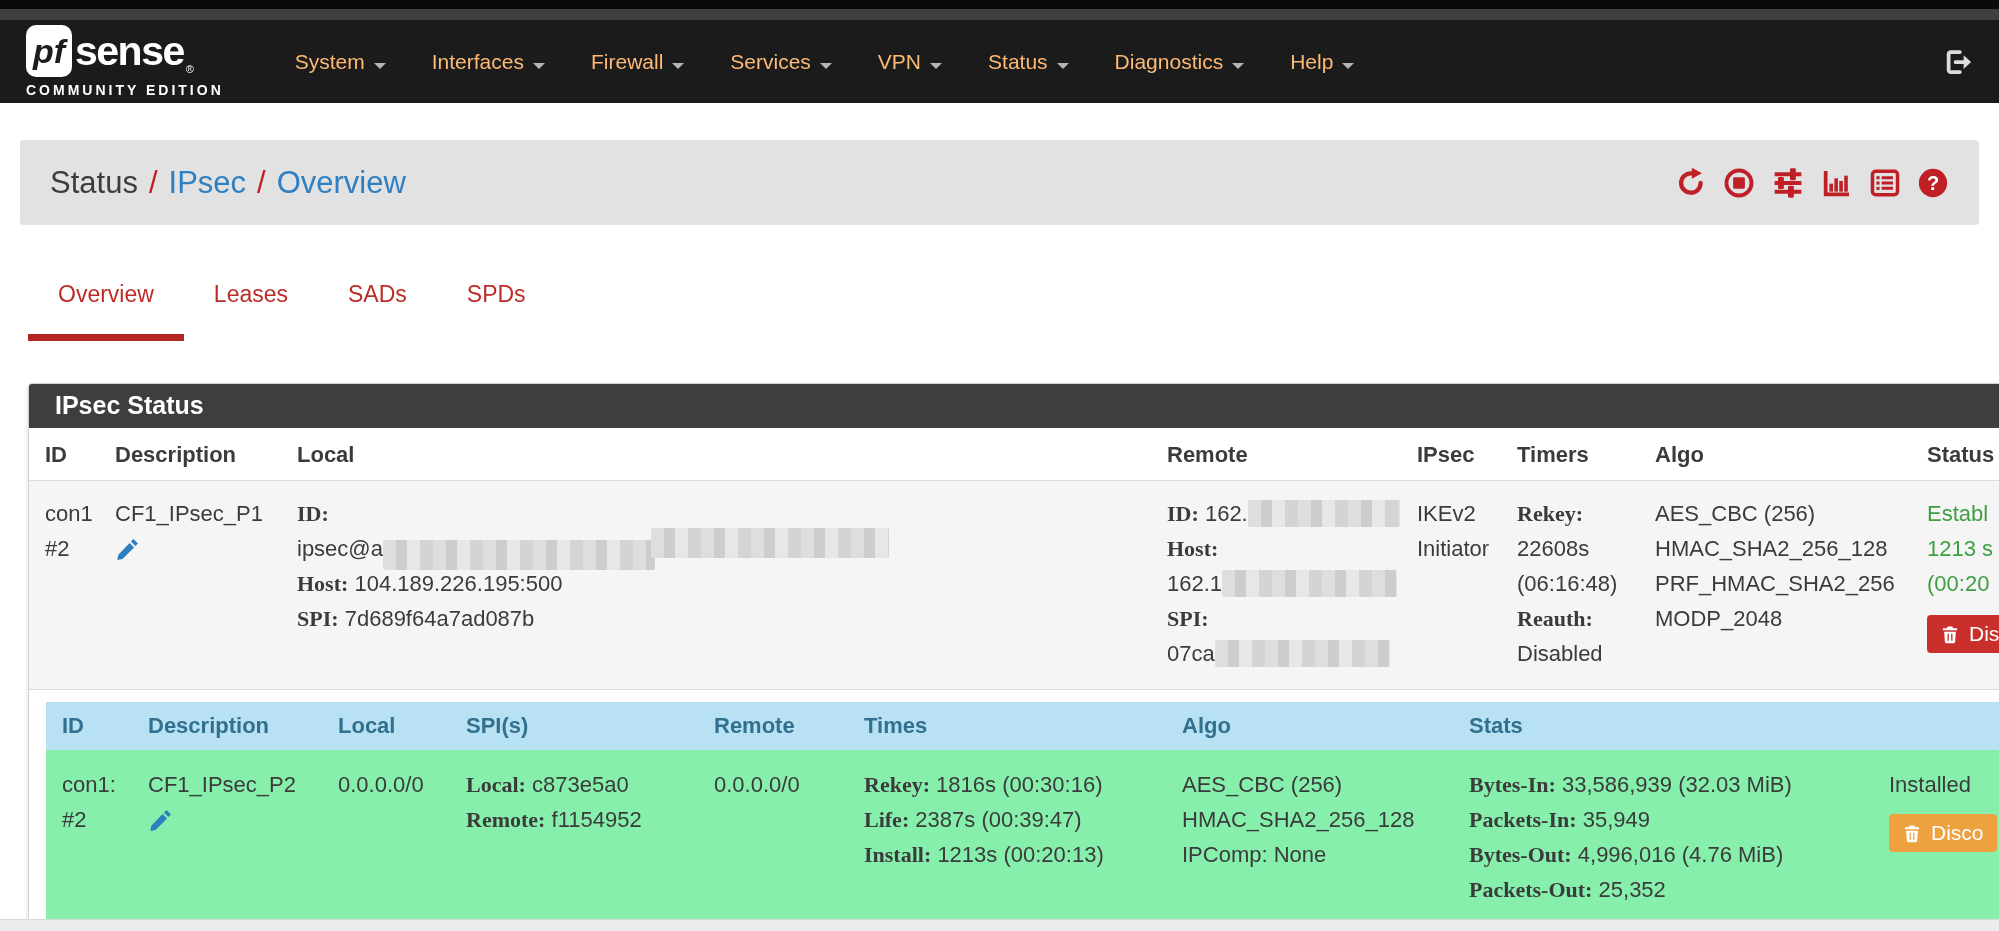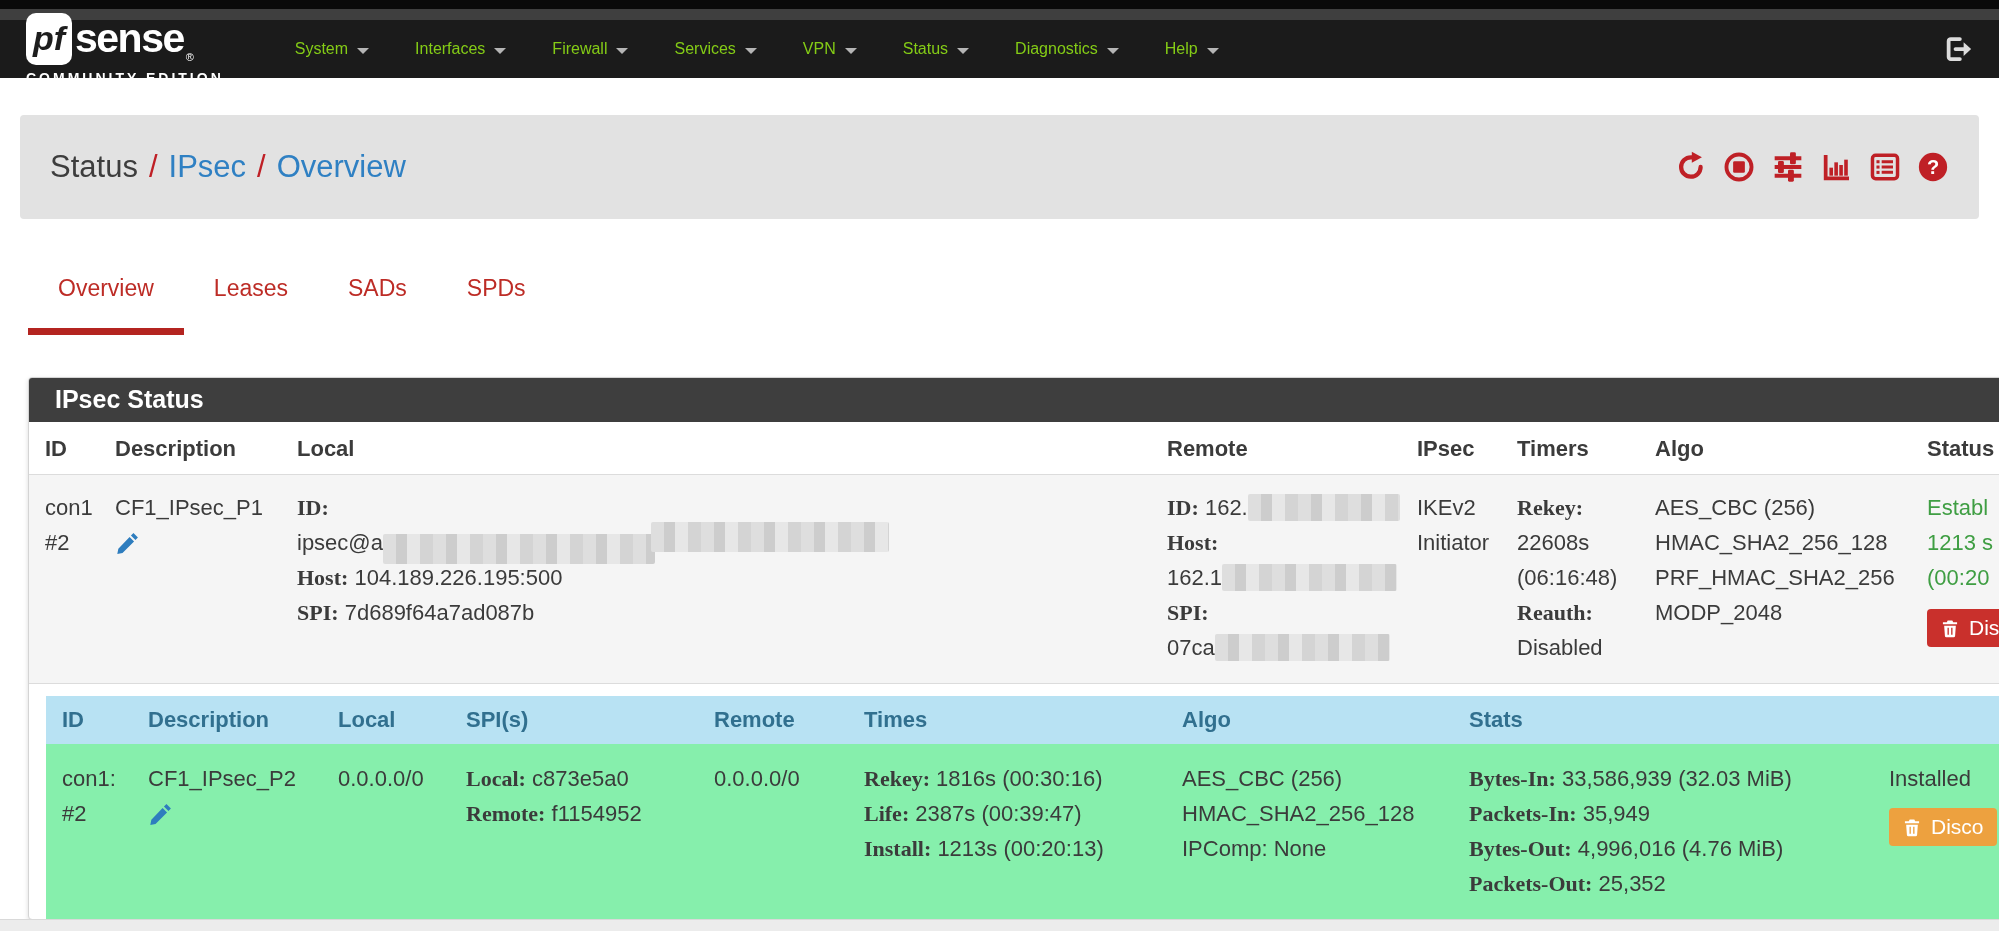--- a/index.html
+++ b/index.html
@@ -2,37 +2,37 @@
 <html><head>
 <meta charset="utf-8">
 <style>
   * { box-sizing: border-box; margin: 0; padding: 0; }
   html,body { width:1999px; height:931px; overflow:hidden; background:#fff;
     font-family:"Liberation Sans", sans-serif; color:#3b3b3b; }
 
   
   .strip1 { height:9px;  background:#0a0a0a; }
   .strip2 { height:11px; background:#3f3f3f; }
-  .navbar { height:58px; background:#1b1b1b; display:flex; align-items:center; padding:0 26px;justify-content:space-between; }
+  .navbar { height:83px; background:#1b1b1b; display:flex; align-items:center; padding:0 26px;justify-content:space-between; }
   .logo { display:flex; flex-direction:column; margin-right:48px; cursor:pointer; }
   .logo-row { display:flex; align-items:center; }
   .pf-tile { width:46px; height:52px; background:#fff; border-radius:10px; color:#1d1d1d;
     font-weight:bold; font-style:italic; font-size:34px; display:flex; align-items:center;
     justify-content:center; }
   .sense { color:#fff; font-size:41px; font-weight:bold; letter-spacing:-1.5px; line-height:1; margin-left:3px; }
   .reg { color:#fff; font-size:11px; align-self:flex-end; margin:0 0 2px 2px; }
   .community { color:#fff; font-size:14px; font-weight:bold; letter-spacing:3px; margin-top:5px; }
   .nav-items { display:flex; align-items:center; }
-  .nav-item { color:#84cc16; font-size:16px; padding:0 23px; cursor:pointer; white-space:nowrap; }
+  .nav-item { color:#fdba74; font-size:21px; padding:0 23px; cursor:pointer; white-space:nowrap; }
   .caret { display:inline-block; width:0; height:0; border-left:6px solid transparent;
     border-right:6px solid transparent; border-top:6px solid #b5b5b5; margin-left:9px; }
   .logout { margin-left:auto; cursor:pointer; display:flex; align-items:center; }
 
   
-  .crumbbar { margin:37px 20px 0 20px; background:#e2e2e2; border-radius:4px; height:104px;
+  .crumbbar { margin:37px 20px 0 20px; background:#e2e2e2; border-radius:4px; height:85px;
     display:flex; align-items:center; padding:0 30px; }
   .crumb { font-size:31px; }
   .crumb .plain { color:#3d3d3d; }
   .crumb .sep { color:#bf2026; padding:0 11px; }
   .crumb a { color:#2f80c3; text-decoration:none; cursor:pointer; }
   .crumb-icons { margin-left:auto; display:flex; align-items:center; gap:16px; }
   .crumb-icons .cicon { cursor:pointer; display:flex; }
 
   
   .tabs { margin:56px 0 0 28px; display:flex; }

